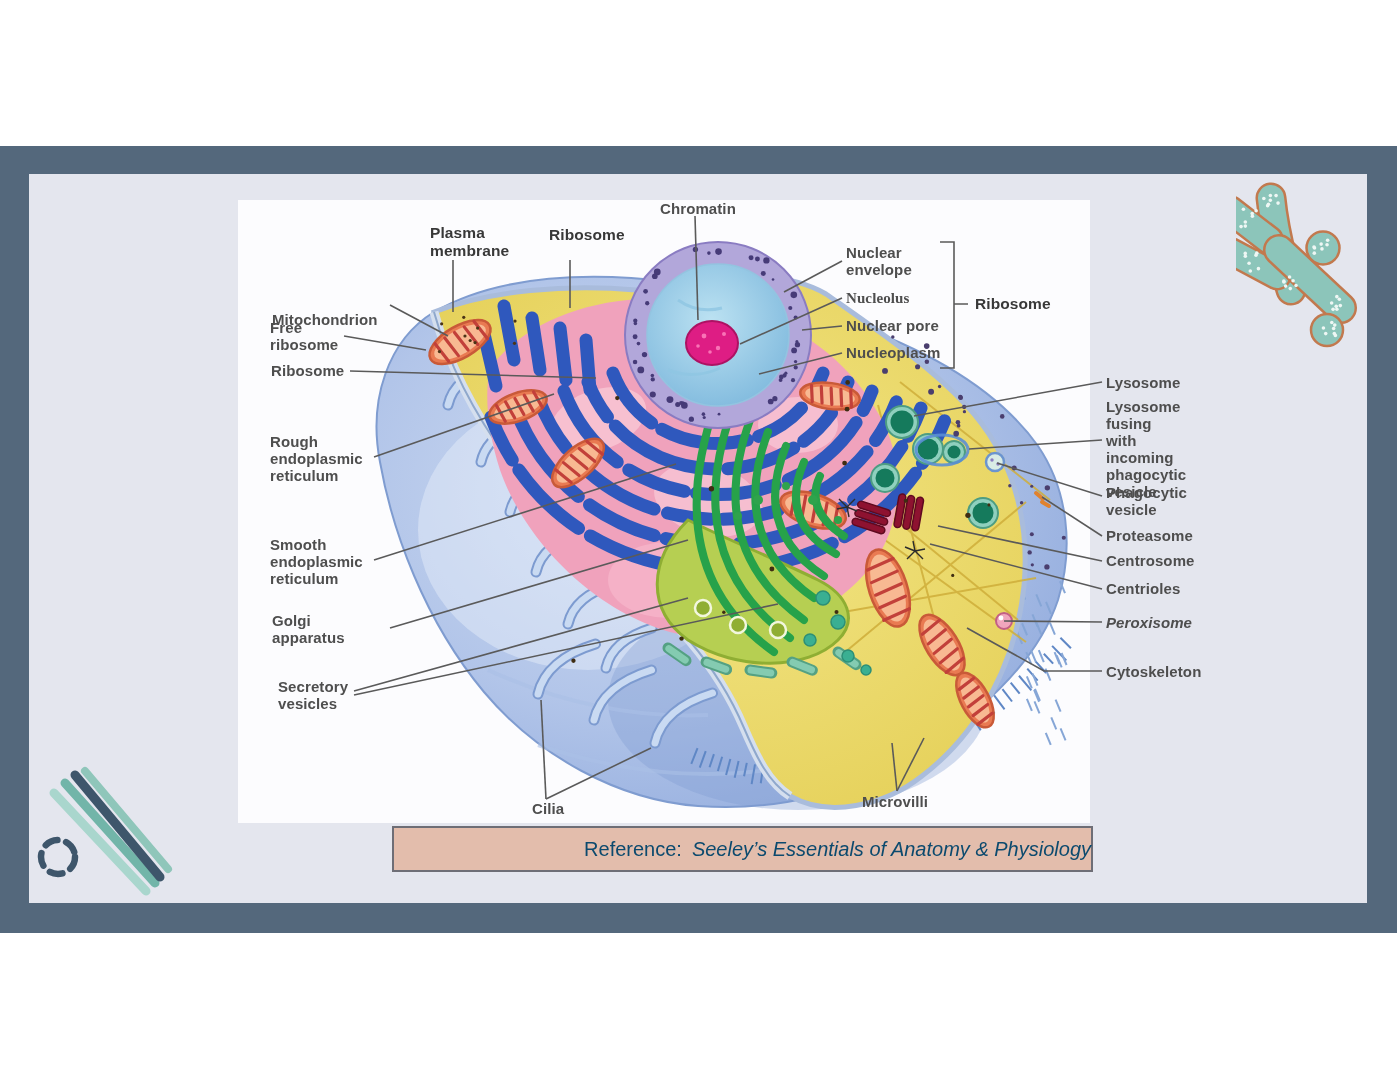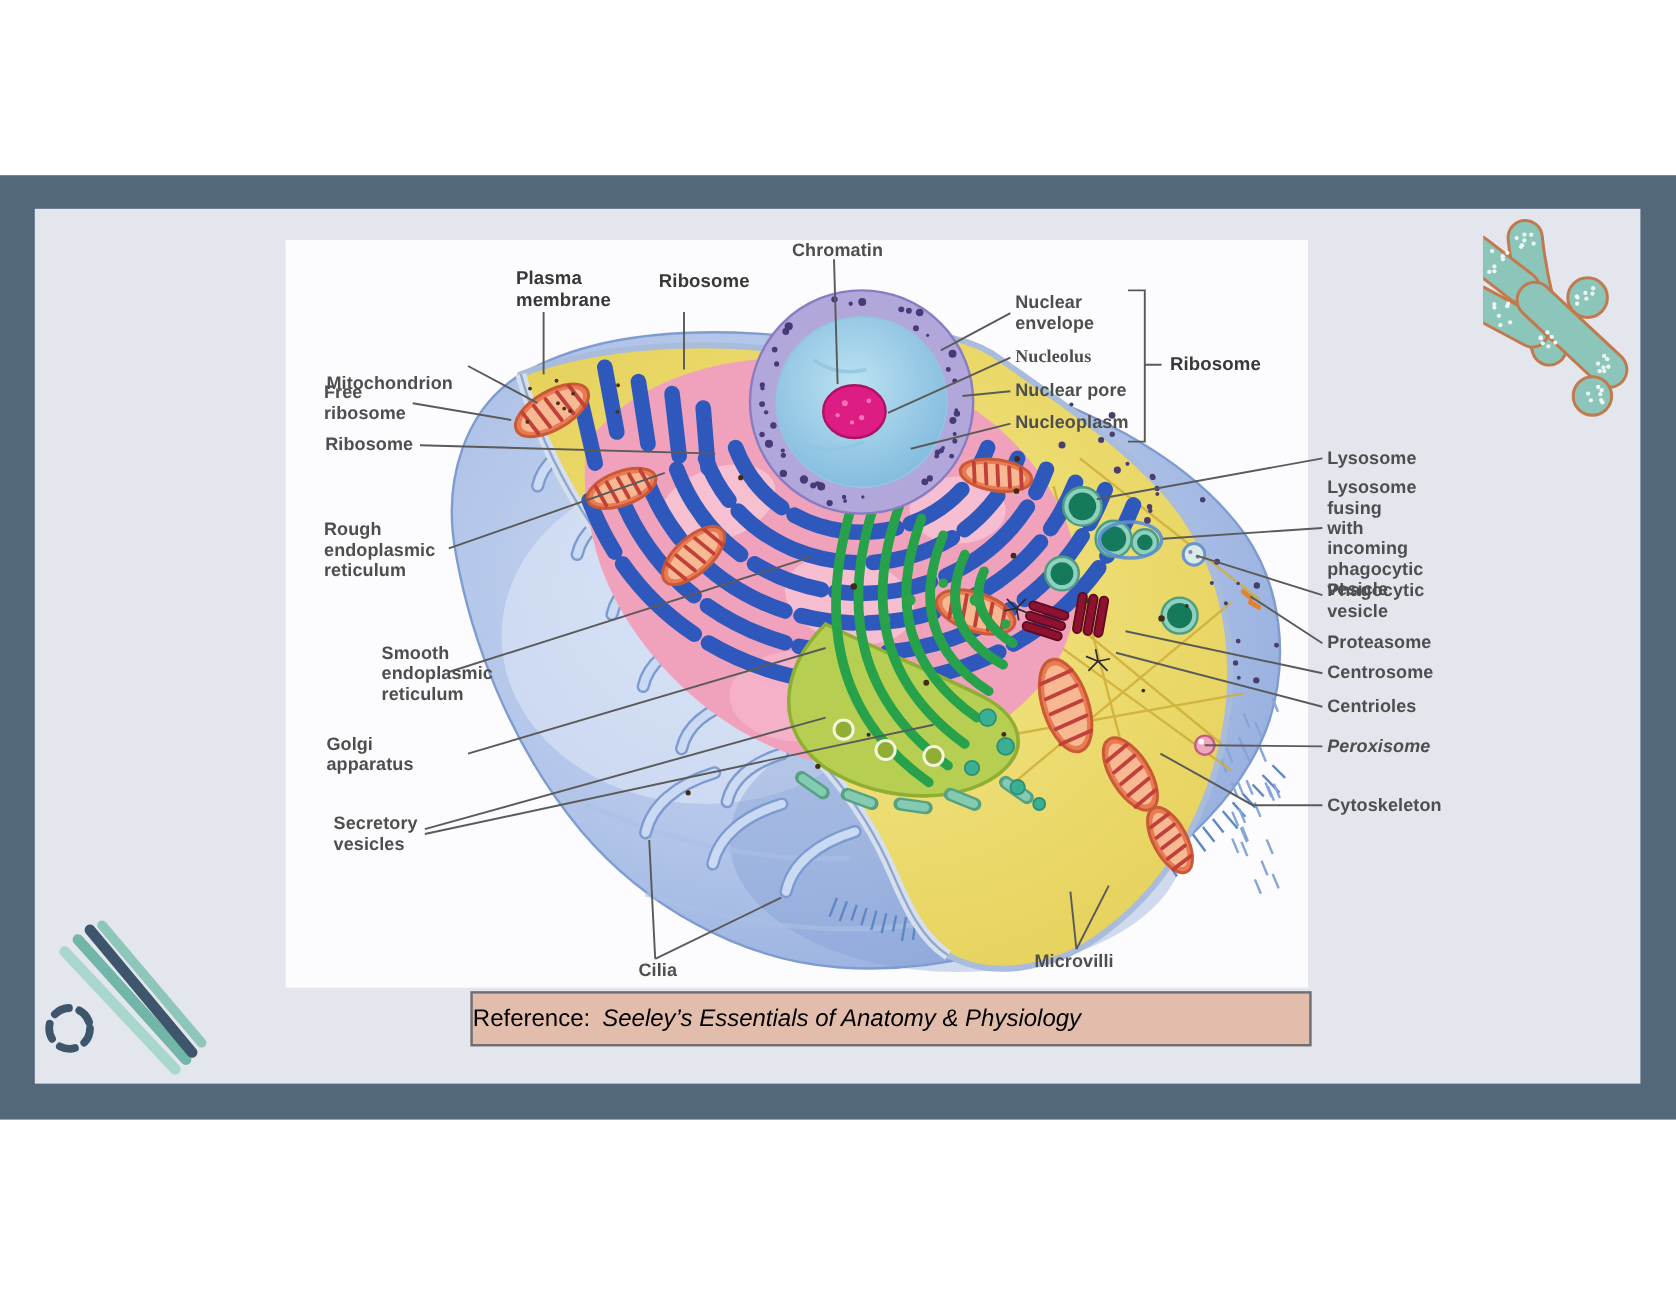--- a/index.html
+++ b/index.html
@@ -6,22 +6,22 @@
   #app{position:relative;width:1397px;height:1080px;background:#ffffff;overflow:hidden;
        font-family:"Liberation Sans",sans-serif;}
   #frame{position:absolute;left:0;top:146px;width:1397px;height:787px;background:#54687c;}
   #panel{position:absolute;left:29px;top:174px;width:1338px;height:729px;background:#e4e6ee;overflow:hidden;}
   #canvas{position:absolute;left:209px;top:26px;width:852px;height:623px;background:#fcfcfe;}
   #canvas svg{position:absolute;left:0;top:0;}
   .lbl{position:absolute;font-size:15px;font-weight:600;line-height:1.13;color:#4e4e4e;
        white-space:pre-line;letter-spacing:.1px;}
   .lbl.b{font-weight:700;color:#383838;font-size:15.5px;}
   #refbox{position:absolute;left:363px;top:652px;width:697px;height:42px;background:#e3bdac;
-          border:2px solid #6e6e76;display:flex;align-items:center;justify-content:flex-start;
-          font-size:20px;color:#000000;}
+          border:2px solid #6e6e76;display:flex;align-items:center;justify-content:flex-end;
+          font-size:20px;color:#0c4a6e;}
   #refbox .src{font-style:italic;margin-left:10px;}
   #deco-tr{position:absolute;right:4px;top:4px;}
   #deco-bl{position:absolute;left:5px;top:591px;}
 </style>
 </head>
 <body>
 
 <div id="app">
   <div id="frame"></div>
   <div id="panel">
@@ -516,21 +516,21 @@
           <div class="lbl b" style="left: 192px; top: 24px;">Plasma
 membrane</div>
           <div class="lbl b" style="left: 311px; top: 26px;">Ribosome</div>
           <div class="lbl" style="left: 34px; top: 112px;">Mitochondrion</div>
           <div class="lbl" style="left: 32px; top: 120px;">Free
 ribosome</div>
           <div class="lbl" style="left: 33px; top: 163px;">Ribosome</div>
           <div class="lbl" style="left: 32px; top: 234px;">Rough
 endoplasmic
 reticulum</div>
-          <div class="lbl" style="left: 32px; top: 337px; margin-left: 48px;">Smooth
+          <div class="lbl" style="left: 32px; top: 337px;">Smooth
 endoplasmic
 reticulum</div>
           <div class="lbl" style="left: 34px; top: 413px;">Golgi
 apparatus</div>
           <div class="lbl" style="left: 40px; top: 479px;">Secretory
 vesicles</div>
           <div class="lbl" style="left: 294px; top: 601px;">Cilia</div>
           <div class="lbl" style="left: 608px; top: 45px;">Nuclear
 envelope</div>
           <div class="lbl" style="left: 608px; top: 90px; font-family: Liberation Serif, serif;">Nucleolus</div>

